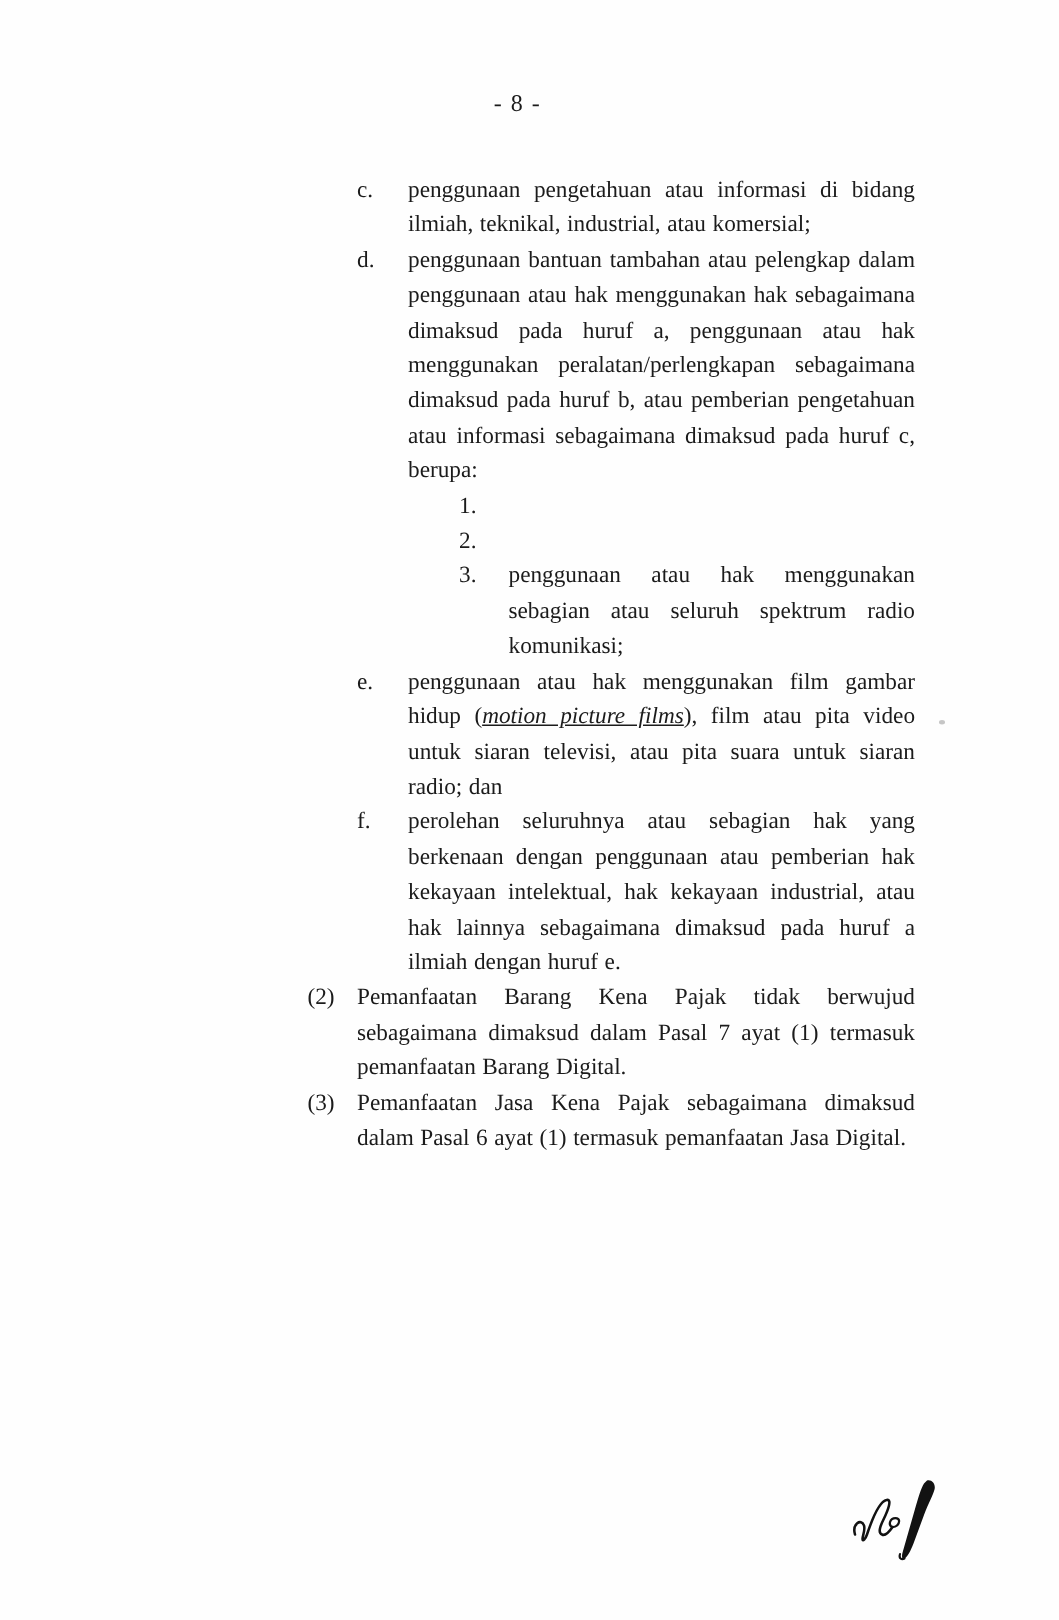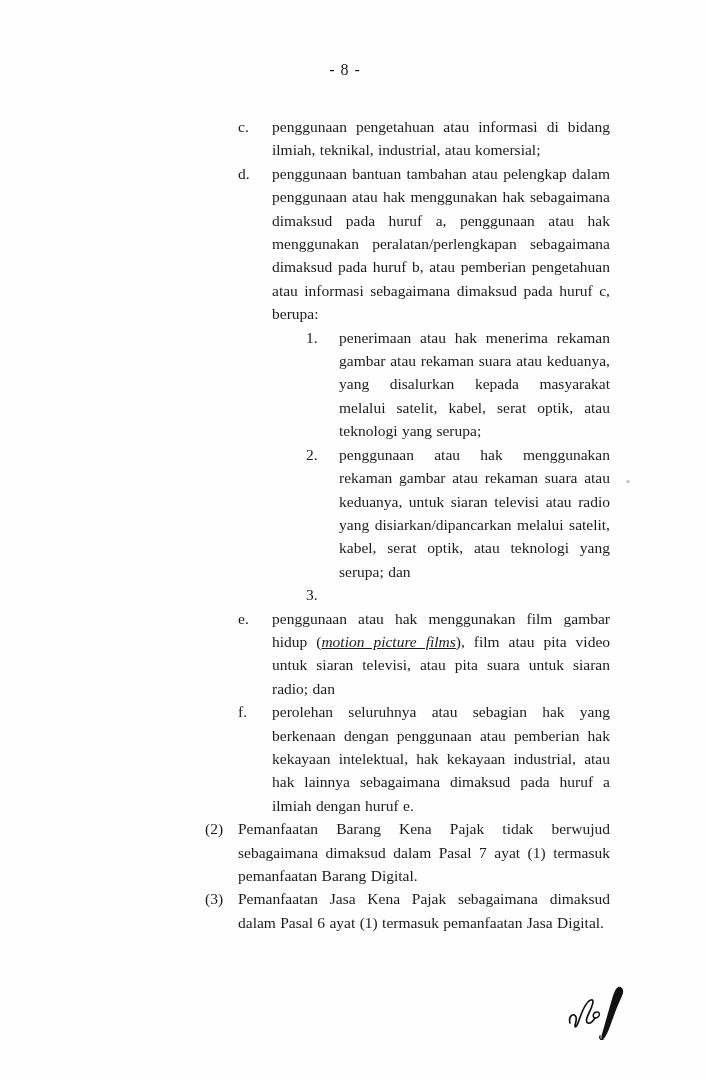--- a/index.html
+++ b/index.html
@@ -81,28 +81,27 @@
     </div>
 
     <div class="letter-item">
       <div class="row">
         <span class="marker">d.</span>
         <span class="txt">penggunaan bantuan tambahan atau pelengkap dalam penggunaan atau hak menggunakan hak sebagaimana dimaksud pada huruf a, penggunaan atau hak menggunakan peralatan/perlengkapan sebagaimana dimaksud pada huruf b, atau pemberian pengetahuan atau informasi sebagaimana dimaksud pada huruf c, berupa:</span>
       </div>
       <div class="sublist">
         <div class="row">
           <span class="marker">1.</span>
-          <span class="txt">penerimaan atau hak menerima rekaman gambar atau rekaman suara atau keduanya, yang disalurkan kepada masyarakat melalui satelit, kabel, serat optik, atau teknologi yang serupa;</span>
         </div>
         <div class="row">
           <span class="marker">2.</span>
-          <span class="txt">penggunaan atau hak menggunakan rekaman gambar atau rekaman suara atau keduanya, untuk siaran televisi atau radio yang disiarkan/dipancarkan melalui satelit, kabel, serat optik, atau teknologi yang serupa; dan</span>
         </div>
         <div class="row">
           <span class="marker">3.</span>
+          <span class="txt">penggunaan atau hak menggunakan sebagian atau seluruh spektrum radio komunikasi;</span>
         </div>
       </div>
     </div>
 
     <div class="letter-item">
       <div class="row">
         <span class="marker">e.</span>
         <span class="txt"><span>penggunaan atau hak menggunakan film gambar hidup (</span><span class="it">motion picture films</span><span>), film atau pita video untuk siaran televisi, atau pita suara untuk siaran radio; dan</span></span>
       </div>
     </div>

